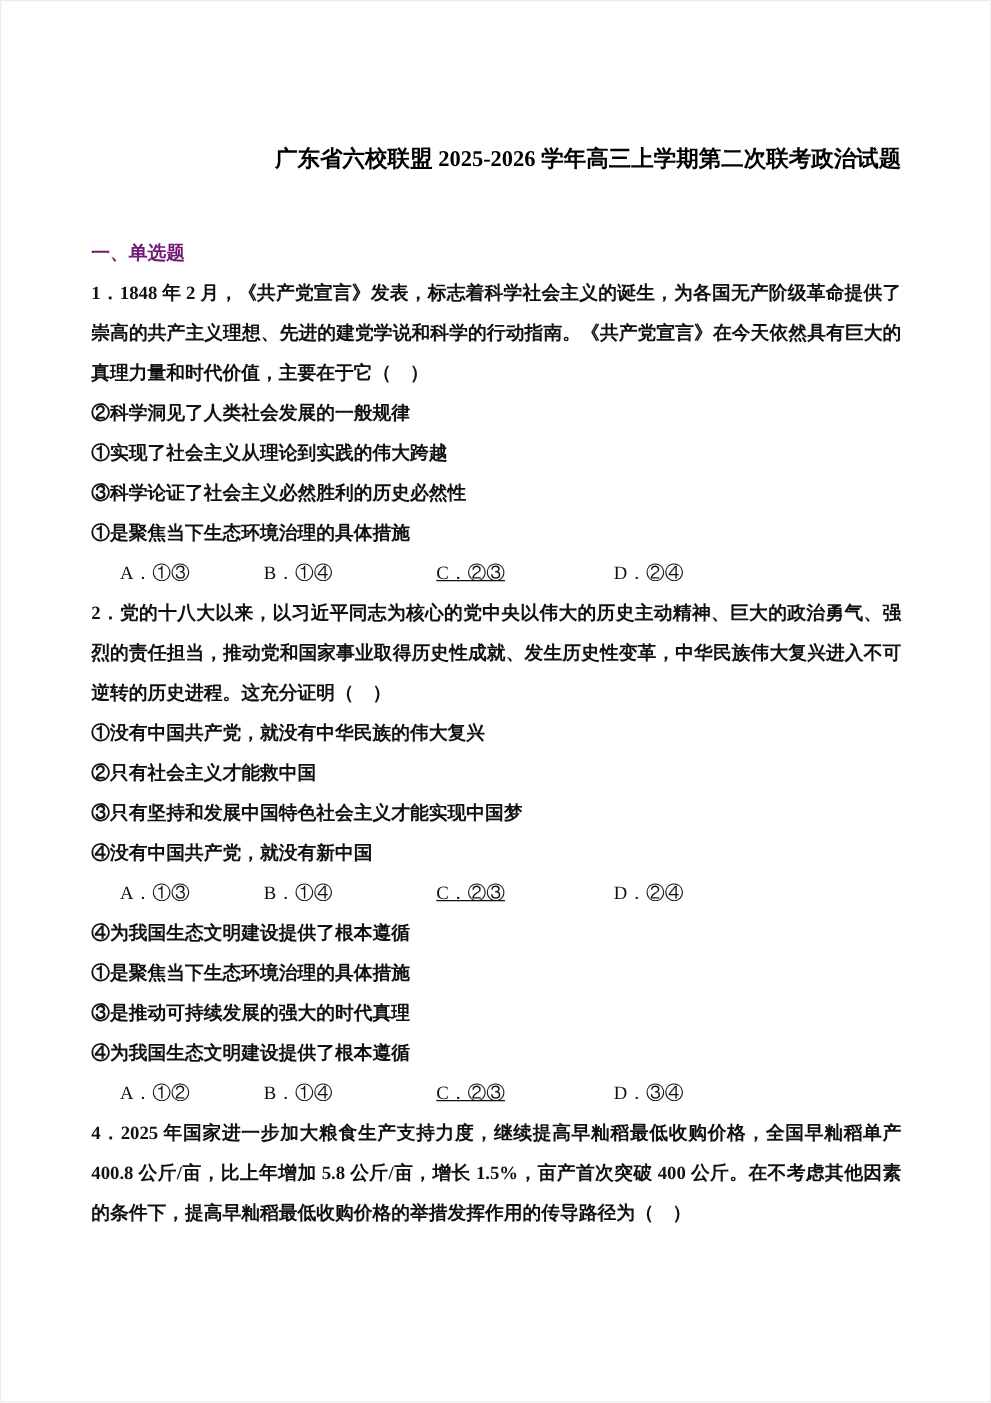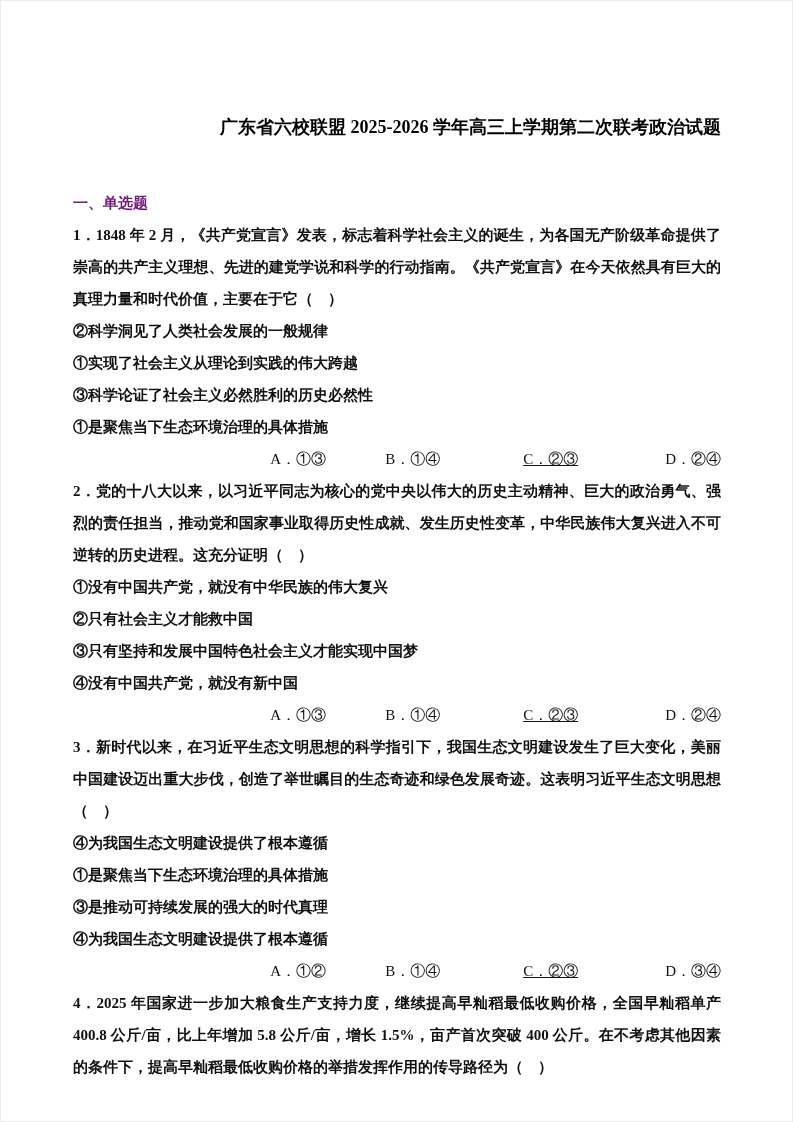--- a/index.html
+++ b/index.html
@@ -38,21 +38,20 @@
     font-size: 15px;
     line-height: 32px;
     text-align: justify;
     font-weight: bold;
   }
   .options {
     display: flex;
     font-size: 15px;
     line-height: 32px;
     padding-left: 23px;
-    justify-content: flex-end;
   }
   .opt { display: block; white-space: nowrap; }
   .opt-a { width: 115px; }
   .opt-b { width: 138px; }
   .opt-c { width: 142px; text-decoration: underline; }
 </style>
 </head>
 <body>
 
 <div class="page">
@@ -83,21 +82,20 @@
     <p class="item">④没有中国共产党，就没有新中国</p>
     <div class="options">
       <span class="opt opt-a">A．①③</span>
       <span class="opt opt-b">B．①④</span>
       <span class="opt opt-c">C．②③</span>
       <span class="opt opt-d">D．②④</span>
     </div>
   </div>
 
   <div class="question">
-    <p class="stem">3．新时代以来，在习近平生态文明思想的科学指引下，我国生态文明建设发生了巨大变化，美丽中国建设迈出重大步伐，创造了举世瞩目的生态奇迹和绿色发展奇迹。这表明习近平生态文明思想（　）</p>
     <p class="item">④为我国生态文明建设提供了根本遵循</p>
     <p class="item">①是聚焦当下生态环境治理的具体措施</p>
     <p class="item">③是推动可持续发展的强大的时代真理</p>
     <p class="item">④为我国生态文明建设提供了根本遵循</p>
     <div class="options">
       <span class="opt opt-a">A．①②</span>
       <span class="opt opt-b">B．①④</span>
       <span class="opt opt-c">C．②③</span>
       <span class="opt opt-d">D．③④</span>
     </div>

